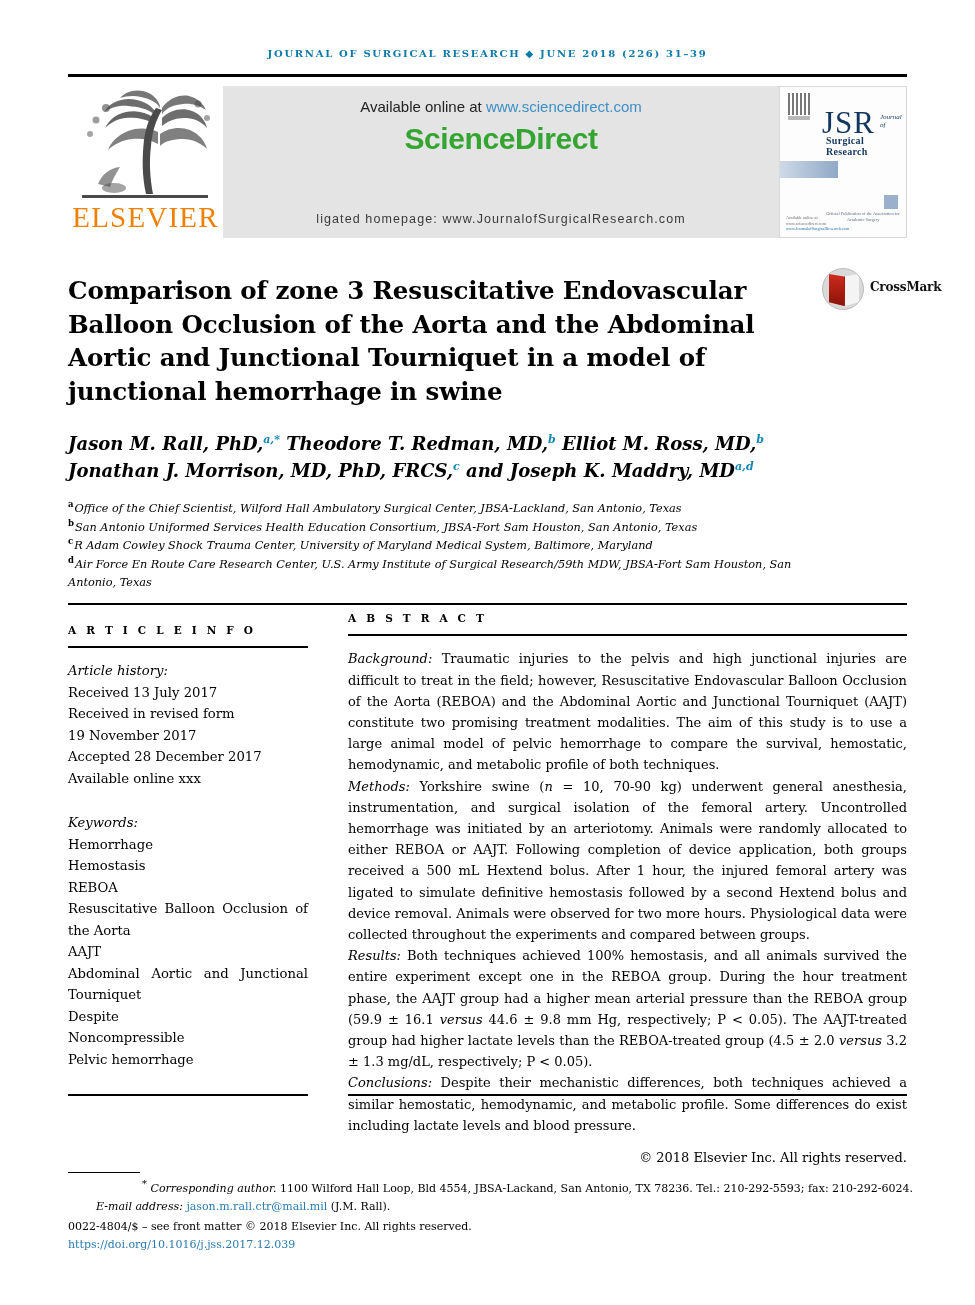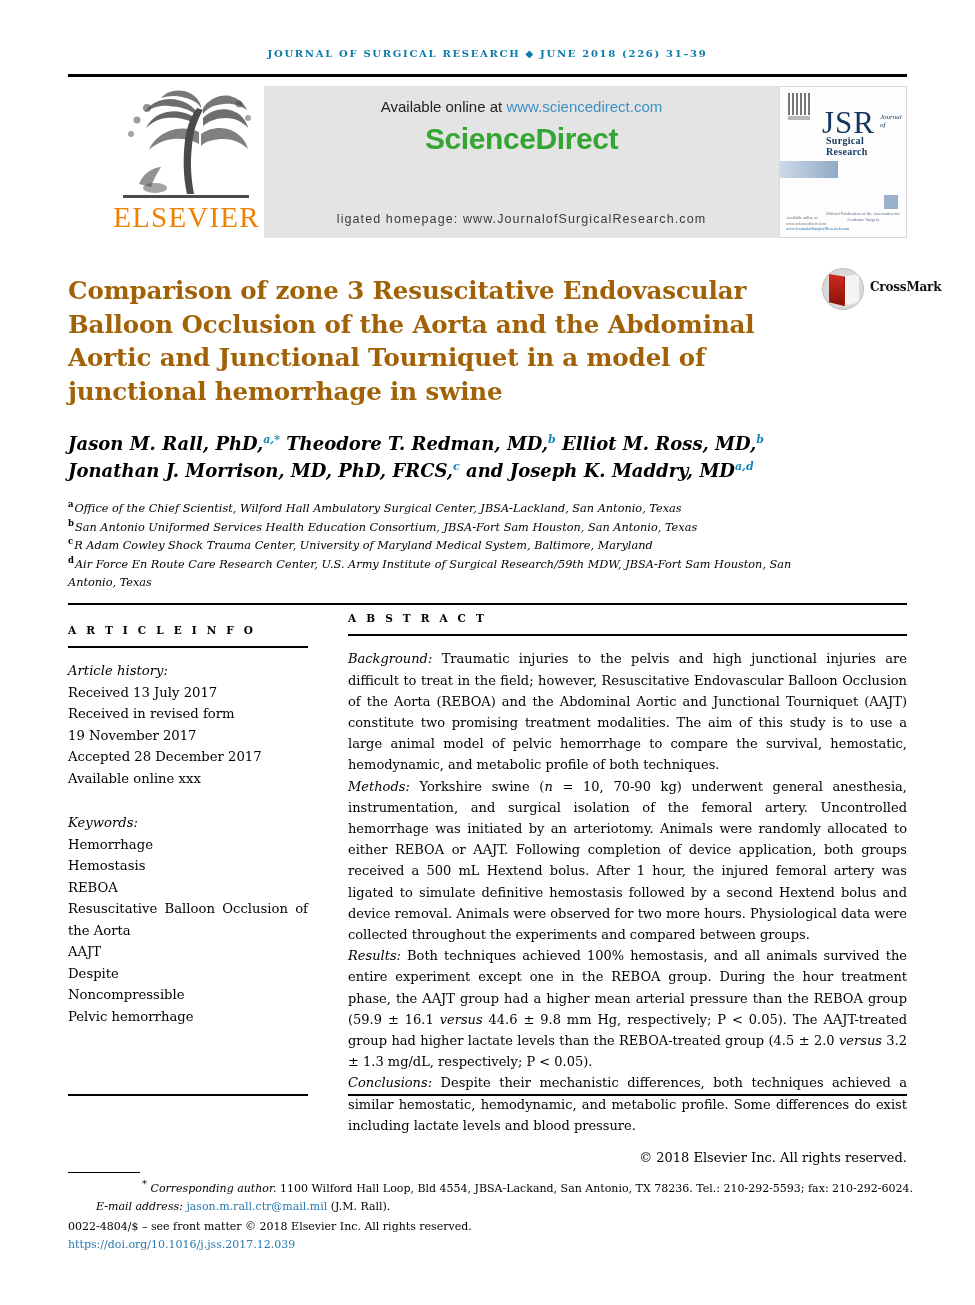--- a/index.html
+++ b/index.html
@@ -50,21 +50,20 @@
     width: 839px;
     height: 152px;
     display: flex;
   }
   .elsevier-box {
     width: 155px;
     height: 152px;
     position: relative;
     flex: none;
     background: #fff;
-    margin-left: 41px;
   }
   .tree-wrap {
     position: absolute;
     left: 8px; top: 2px;
     width: 138px; height: 112px;
   }
   .elsevier-word {
     position: absolute;
     left: 0; top: 114px;
     width: 155px;
@@ -195,21 +194,21 @@
   
   .title {
     position: absolute;
     left: 68px; top: 258px;
     width: 700px;
     font-family: "DejaVu Serif", serif;
     font-weight: bold;
     font-size: 24.5px;
     line-height: 33.5px;
     letter-spacing: -0.1px;
-    color: #a16207;
+    color: #000000;
   }
 
   .crossmark {
     position: absolute;
     left: 822px; top: 268px;
     width: 104px; height: 44px;
   }
   .cm-badge {
     position: absolute;
     left: 0; top: 0;
@@ -513,20 +512,21 @@
       <div>Available online xxx</div>
     </div>
     <div class="kw-block">
       <div class="kw-head">Keywords:</div>
       <div class="kw-list">
         <span class="item">Hemorrhage</span>
         <span class="item">Hemostasis</span>
         <span class="item">REBOA</span>
         <span class="item">Resuscitative Balloon Occlusion of the Aorta</span>
         <span class="item">AAJT</span>
+        <span class="item">Abdominal Aortic and Junctional Tourniquet</span>
         <span class="item">Despite</span>
         <span class="item">Noncompressible</span>
         <span class="item">Pelvic hemorrhage</span>
       </div>
     </div>
   </div>
   <div class="info-bottom-rule"></div>
 
   <div class="col-abs">
     <div class="sec-head">A B S T R A C T</div>

